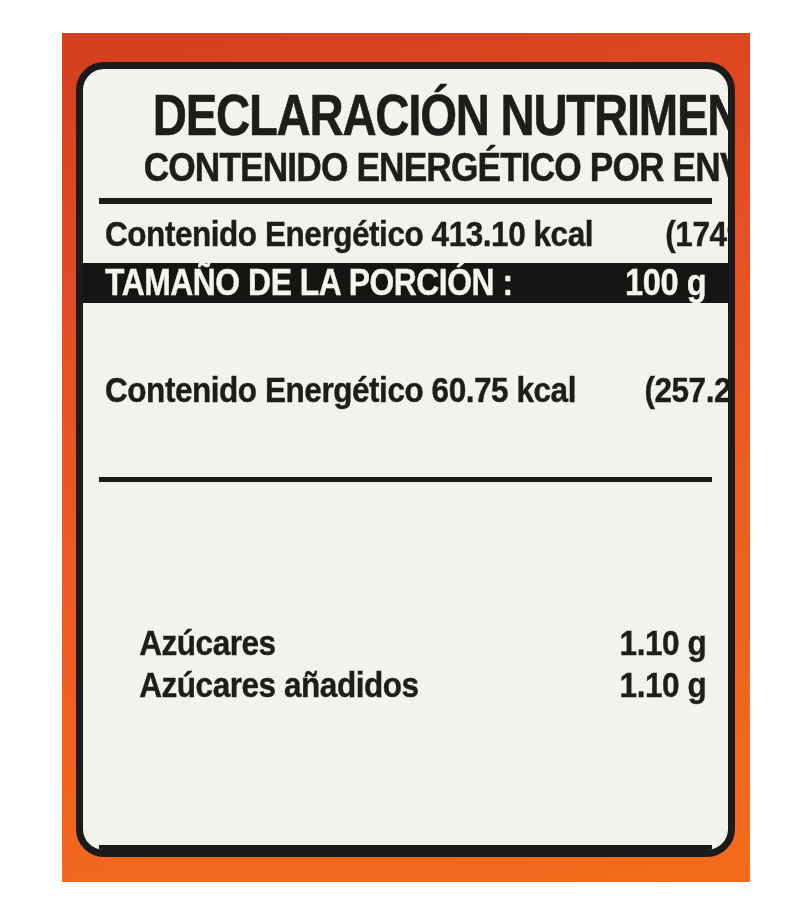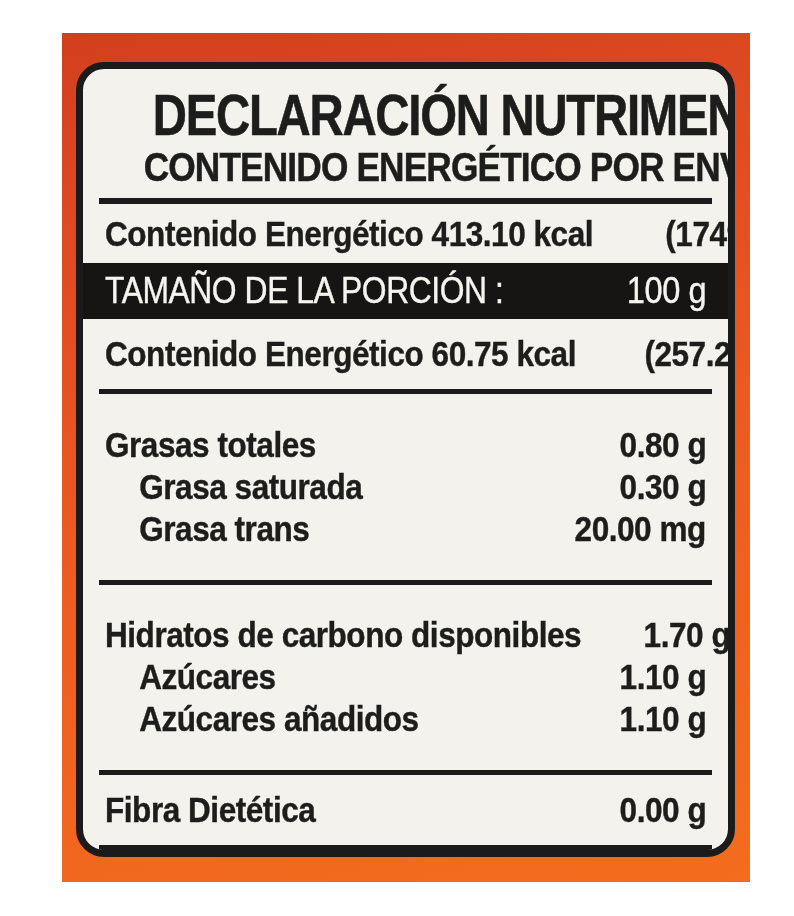--- a/index.html
+++ b/index.html
@@ -92,29 +92,29 @@
   }
   .row.indent .name { padding-left: 38px; }
   .energy-row {
     margin: 0 16px;
     height: 59px;
     display: flex;
     align-items: center;
   }
   .energy-row .row { width: 100%; padding: 0 6px; }
   .portion-bar {
-    height: 56px;
+    height: 40px;
     background: #161514;
     color: #f5f4ee;
     display: flex;
     justify-content: space-between;
     align-items: center;
     padding: 0 22px;
     font-size: 37px;
-    font-weight: 400;
+    font-weight: 700;
     letter-spacing: -0.5px;
     -webkit-text-stroke: 0.4px #f5f4ee;
   }
   .portion-bar .bar-name {
     display: inline-block;
     transform: scaleX(0.86);
     transform-origin: 0 50%;
     white-space: nowrap;
   }
   .portion-bar .bar-value {
@@ -170,53 +170,29 @@
     <div class="sections">
 
       <div class="section rows-1">
         <div class="row">
           <span class="name">Contenido Energético 60.75 kcal</span>
           <span class="value">(257.25kJ)</span>
         </div>
       </div>
 
 
-      <div class="section rows-3">
-        <div class="row">
-          <span class="name">Grasas totales</span>
-          <span class="value">0.80 g</span>
-        </div>
-        <div class="row indent">
-          <span class="name">Grasa saturada</span>
-          <span class="value">0.30 g</span>
-        </div>
-        <div class="row indent">
-          <span class="name">Grasa trans</span>
-          <span class="value">20.00 mg</span>
-        </div>
-      </div>
 
       <div class="section rows-3">
-        <div class="row">
-          <span class="name">Hidratos de carbono disponibles</span>
-          <span class="value">1.70 g</span>
-        </div>
         <div class="row indent">
           <span class="name">Azúcares</span>
           <span class="value">1.10 g</span>
         </div>
         <div class="row indent">
           <span class="name">Azúcares añadidos</span>
           <span class="value">1.10 g</span>
         </div>
       </div>
 
-      <div class="section rows-1">
-        <div class="row">
-          <span class="name">Fibra Dietética</span>
-          <span class="value">0.00 g</span>
-        </div>
-      </div>
 
 
     </div>
   </div>
 </div>
 
 </body></html>

